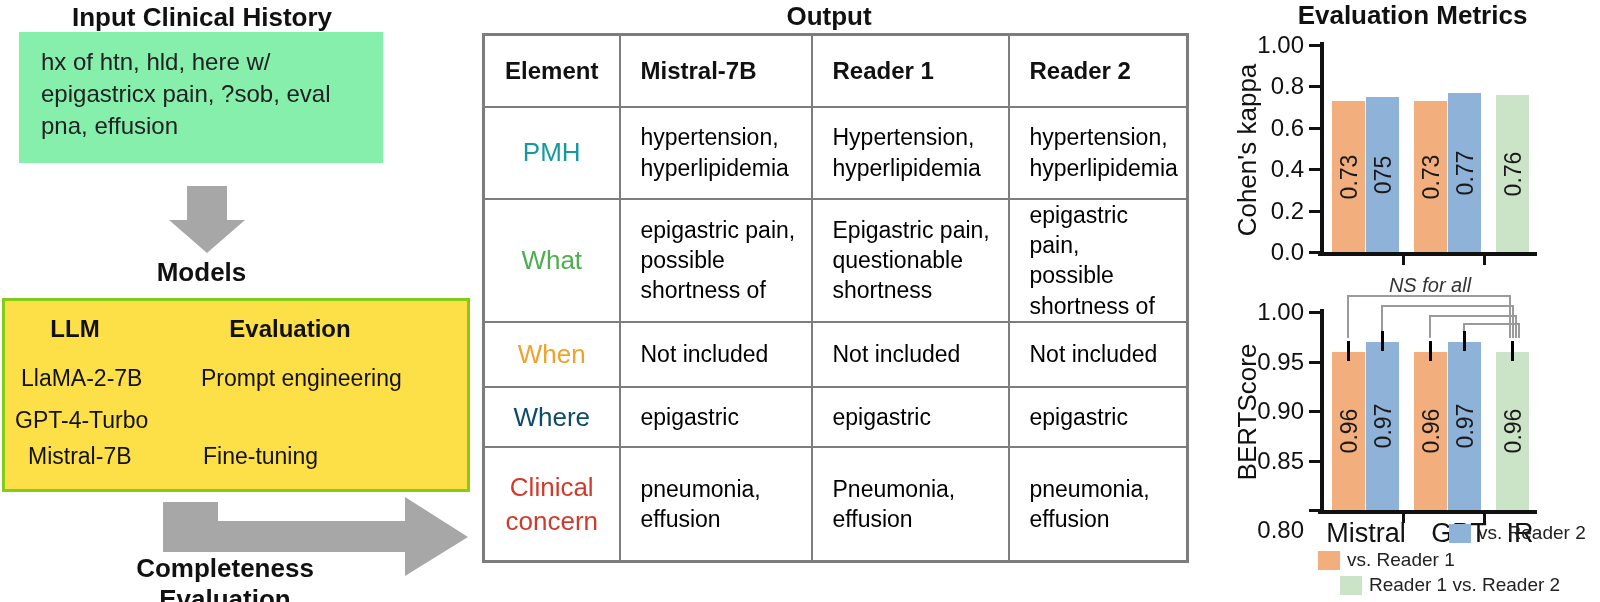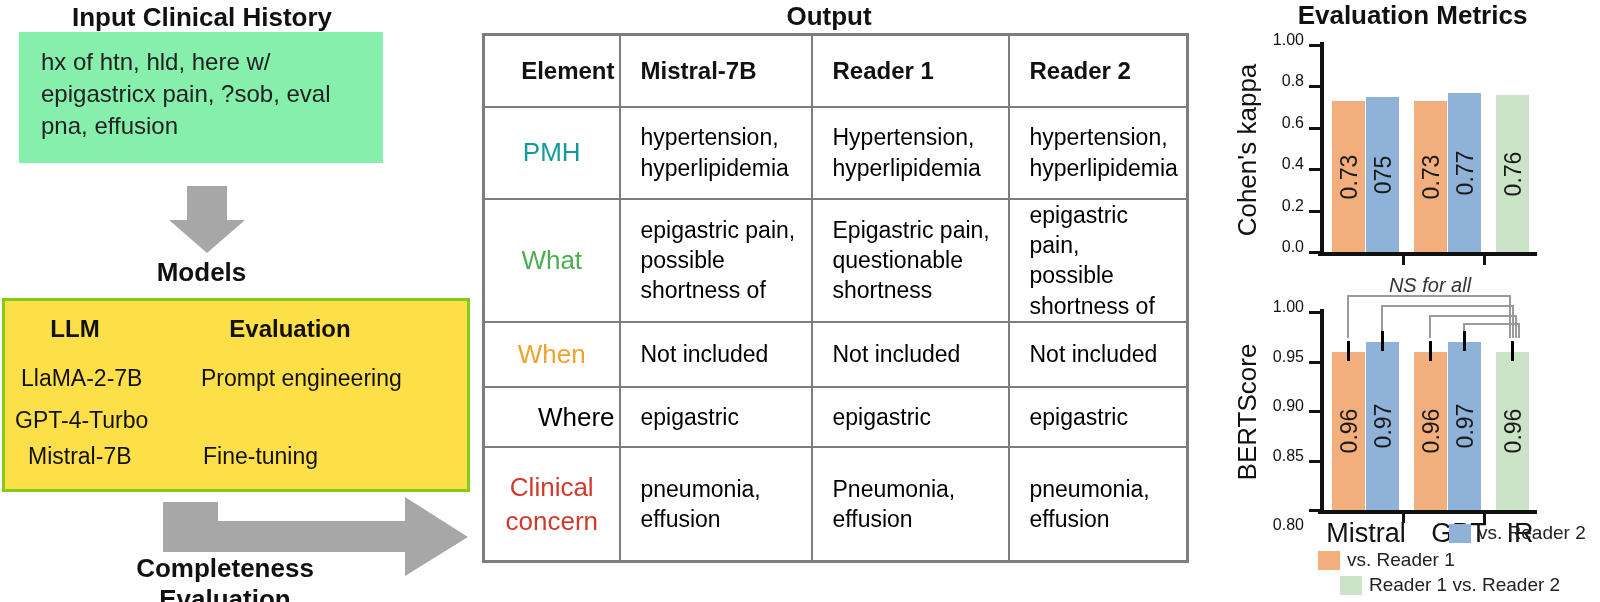--- a/index.html
+++ b/index.html
@@ -14,21 +14,21 @@
   .models-box{left:2px;top:298px;width:468px;height:194px;background:#fde047;border:3px solid #84cc16;box-sizing:border-box;}
   .mb-h{font-weight:bold;font-size:24px;color:#111;text-align:center;}
   .mb-t{font-size:23px;color:#111;}
   
   .out-table{left:482px;top:33px;border-collapse:collapse;table-layout:fixed;}
   .out-table td{border:2px solid #7d7d7d;vertical-align:middle;font-size:23px;line-height:1.32;
                 padding:0 8px 0 20px;color:#000000;}
   .out-table{border:3px solid #7d7d7d;}
   .out-table td.hdr{font-weight:bold;font-size:24px;color:#111;}
   .out-table td.lbl{font-weight:normal;font-size:26px;text-align:center;padding:10px 4px;}
-  .ticklab{position:absolute;font-size:16px;color:#111;text-align:right;}
+  .ticklab{position:absolute;font-size:24px;color:#111;text-align:right;}
   .vlabel{position:absolute;transform:rotate(-90deg);text-align:center;}
   .ylab{font-size:26px;color:#111;width:190px;height:30px;}
   .barlab{font-size:23px;color:#1a1a1a;width:120px;height:26px;}
   .xcat{position:absolute;font-size:27px;color:#111;text-align:center;width:120px;}
   .ns{left:1360px;top:274px;width:140px;font-size:20px;font-style:italic;color:#333;text-align:center;}
   .legend-item{position:absolute;display:flex;align-items:center;font-size:19px;color:#222;}
   .swatch{display:inline-block;width:22px;height:19px;margin-right:7px;}
 </style>
 </head>
 <body>
@@ -90,21 +90,21 @@
 
   <table class="abs out-table">
     <colgroup>
         <col style="width:136px">
         <col style="width:192px">
         <col style="width:197px">
         <col style="width:169px">
       </colgroup>
     <tbody>
         <tr style="height:72px;">
-      <td class="hdr" style="text-align:right;padding:4px 4px;">Element</td>
+      <td class="hdr" style="text-align:center;padding:4px 4px;">Element</td>
       <td class="hdr">Mistral-7B</td>
       <td class="hdr">Reader 1</td>
       <td class="hdr">Reader 2</td>
     </tr>
     <tr style="height:92px;">
       <td class="lbl pre row-label" style="color: rgb(20, 154, 156);">PMH</td>
       <td class="pre">hypertension,
 hyperlipidemia</td>
       <td class="pre">Hypertension,
 hyperlipidemia</td>
@@ -123,21 +123,21 @@
 possible
 shortness of</td>
     </tr>
     <tr style="height:65px;">
       <td class="lbl pre row-label" style="color: rgb(239, 162, 44);">When</td>
       <td class="pre">Not included</td>
       <td class="pre">Not included</td>
       <td class="pre">Not included</td>
     </tr>
     <tr style="height:60px;">
-      <td class="lbl pre row-label" style="color: #000000; text-align: right;">Where</td>
+      <td class="lbl pre row-label" style="color: #0c4a6e;">Where</td>
       <td class="pre">epigastric</td>
       <td class="pre">epigastric</td>
       <td class="pre">epigastric</td>
     </tr>
     <tr style="height:115px;">
       <td class="lbl pre row-label" style="color: rgb(209, 58, 43);">Clinical
 concern</td>
       <td class="pre">pneumonia,
 effusion</td>
       <td class="pre">Pneumonia,

